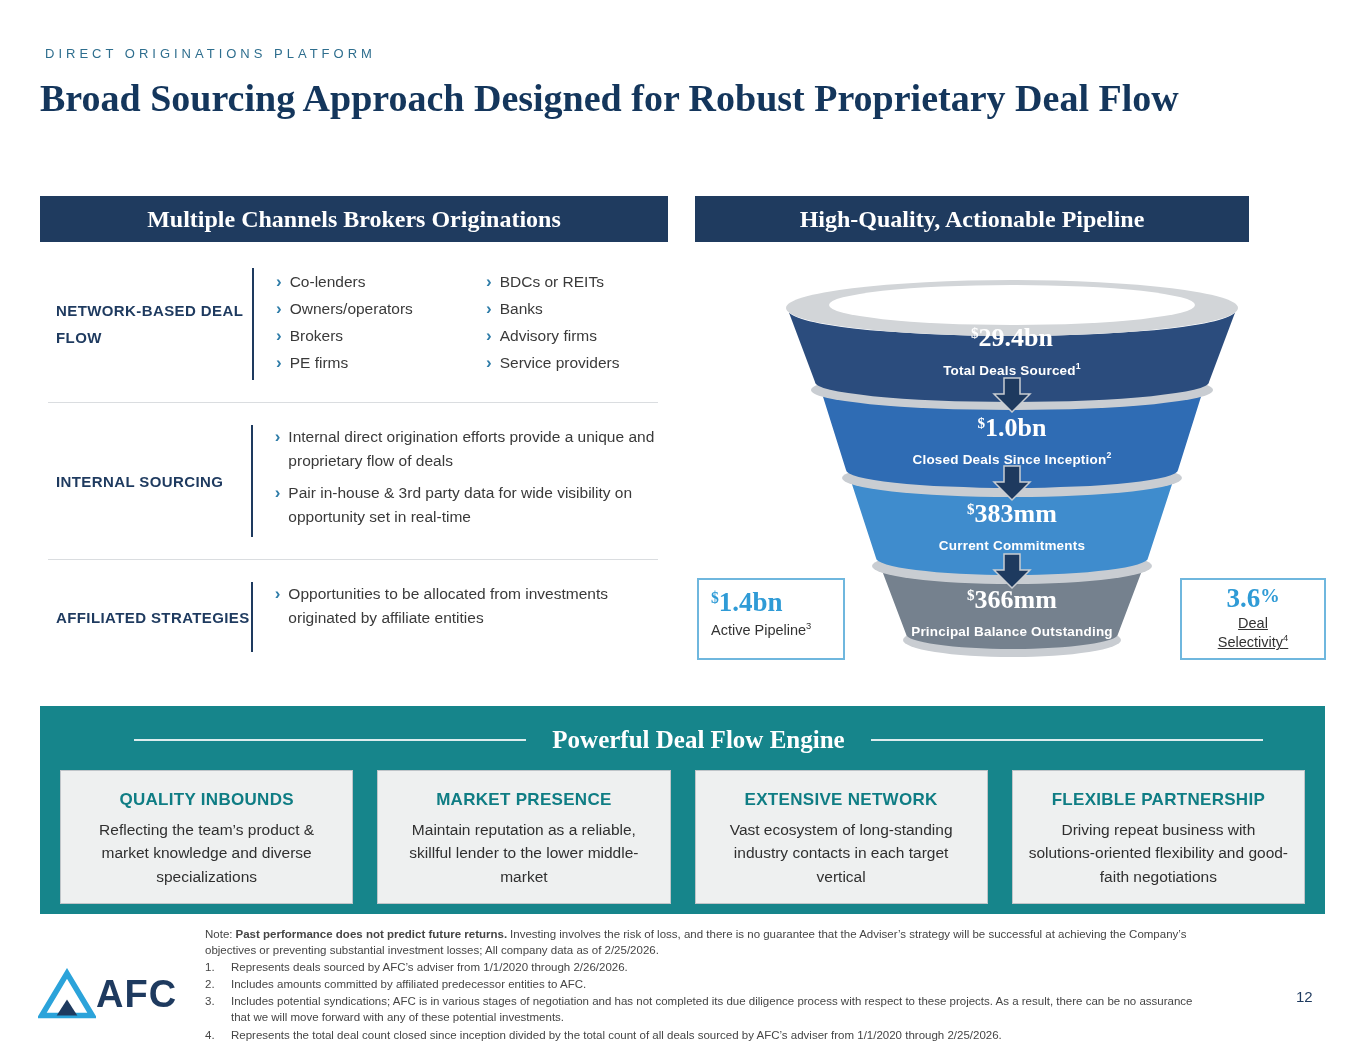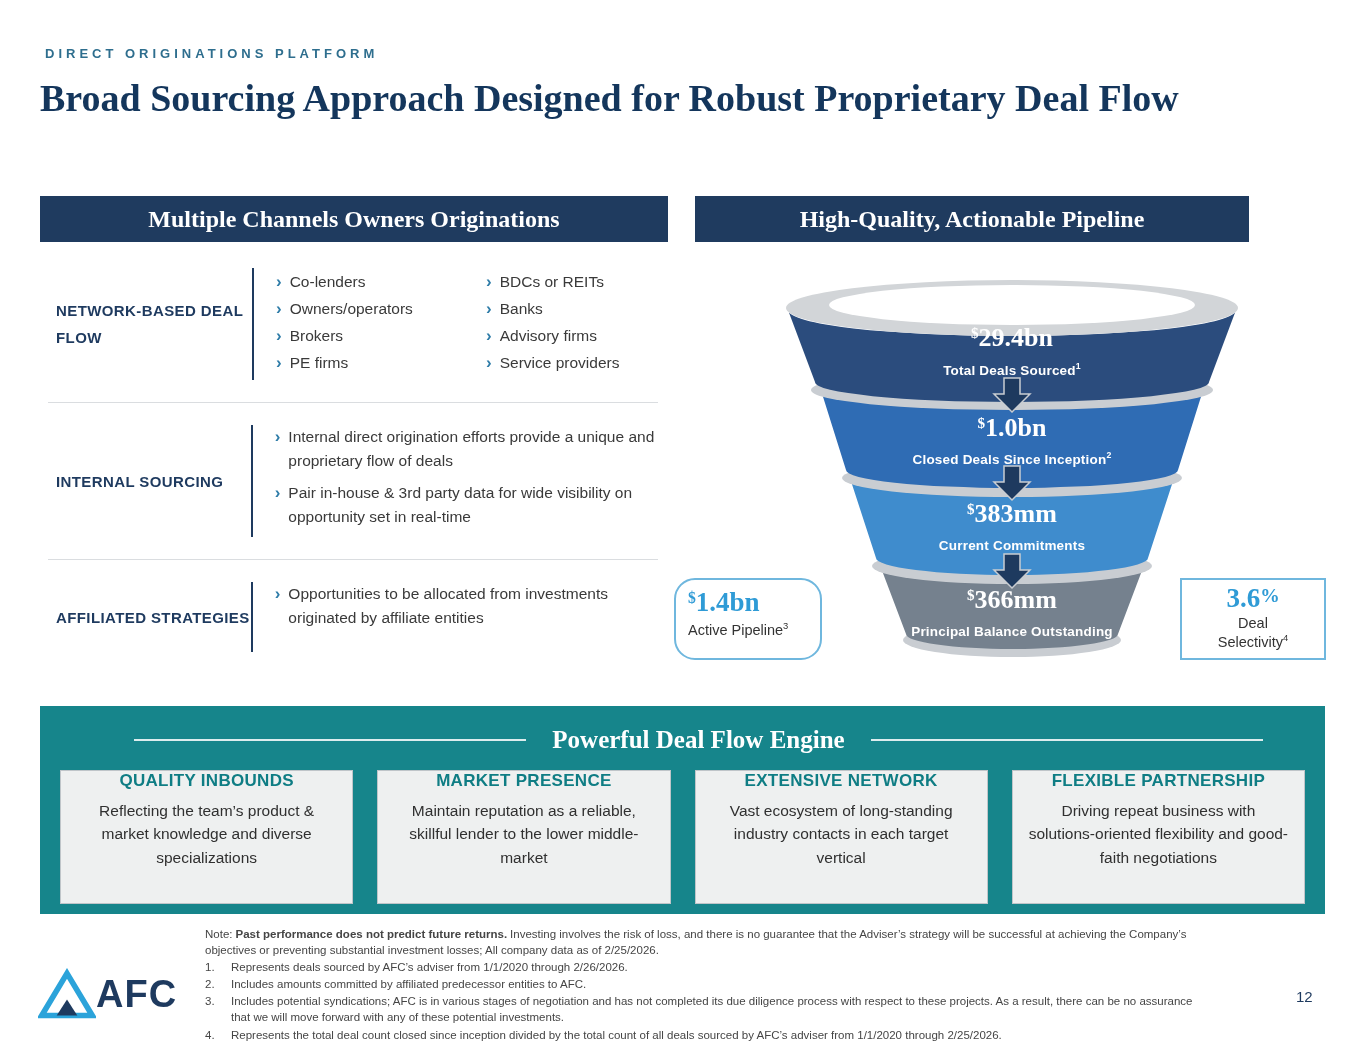--- a/index.html
+++ b/index.html
@@ -1,21 +1,21 @@
 <!DOCTYPE html>
 <html><head>
 <meta charset="utf-8">
 <style>
   * { margin:0; padding:0; box-sizing:border-box; }
   html,body { background:#ffffff; }
   body { font-family:"Liberation Sans", sans-serif; }
   .slide { position:relative; width:1365px; height:1055px; background:#ffffff; overflow:hidden; }
 
   
-  .eyebrow { position:absolute; left:45px; top:46px; font-size:13px; font-weight:700; letter-spacing:4px; color:#2e6e8e; }
+  .eyebrow { position:absolute; left:45px; top:46px; font-size:13px; font-weight:400; letter-spacing:4px; color:#2e6e8e; }
   .slide-title { position:absolute; left:40px; top:76px; width:1300px; font-family:"Liberation Serif", serif; font-size:38px; font-weight:700; color:#14365c; }
 
   
   .panel-header { height:46px; background:#1f3b5f; color:#fff; font-family:"Liberation Serif", serif;
     font-size:24px; font-weight:700; display:flex; align-items:center; justify-content:center; }
 
   
   .left-panel { position:absolute; left:40px; top:196px; width:628px; }
   .lrow { display:flex; align-items:stretch; padding-left:16px; }
   .lrow-1 { margin-top:26px; min-height:112px; }
@@ -42,37 +42,37 @@
   .tier-value .cur { font-size:.58em; vertical-align:.5em; }
   .tier-label { font-size:13.5px; font-weight:700; letter-spacing:.2px; }
   .tier-label sup { font-size:.65em; }
   .t1v{ top:56px; } .t1l{ top:93px; }
   .t2v{ top:146px; } .t2l{ top:182px; }
   .t3v{ top:232px; } .t3l{ top:268px; }
   .t4v{ top:318px; } .t4l{ top:354px; }
 
   
   .stat-box { position:absolute; top:578px; height:82px; background:#ffffff; border:2px solid #6fb7de; padding:8px 12px; }
-  .stat-left { left:674px; width:148px; text-align:left;border-radius:21px; }
+  .stat-left { left:697px; width:148px; text-align:left; }
   .stat-right { left:1180px; width:146px; text-align:center; padding-top:4px; }
   .stat-value { font-family:"Liberation Serif", serif; font-weight:700; font-size:27px; color:#2f9bd6; line-height:1.05; }
   .stat-value .cur { font-size:.58em; vertical-align:.5em; }
   .stat-value .pct { font-size:.72em; vertical-align:.25em; }
   .stat-label { font-size:14.5px; color:#333333; margin-top:4px; line-height:1.25; }
-  .stat-right .stat-label { max-width:88px; margin:2px auto 16px; }
+  .stat-right .stat-label { max-width:88px; margin:2px auto 16px;text-decoration:underline; }
   .stat-label sup { font-size:.65em; }
 
   
   .engine { position:absolute; left:40px; top:706px; width:1285px; height:208px; background:#16858b; }
   .engine-title-row { display:flex; align-items:center; gap:26px; padding:20px 62px 0;margin-left:32px; }
   .eline { flex:1; height:2px; background:rgba(255,255,255,.85); }
   .engine-title { font-family:"Liberation Serif", serif; font-size:25px; font-weight:700; color:#ffffff; white-space:nowrap; }
   .cards { display:flex; gap:24px; padding:16px 20px 0; }
   .card { flex:1; height:134px; background:#eef0f0; border:1px solid #bfc5c9; text-align:center; }
-  .card-title { font-size:17px; font-weight:700; letter-spacing:.3px; color:#0f7d84; margin-top:0; }
+  .card-title { font-size:17px; font-weight:700; letter-spacing:.3px; color:#0f7d84; margin-top:19px; }
   .card-body { font-size:15.5px; color:#303030; line-height:1.5; margin:8px 14px 0; }
 
   
   .footnotes { position:absolute; left:205px; top:926px; width:1000px; font-size:11.5px; color:#454545; line-height:1.4; }
   .note-line b { margin:0 3px; }
   .fn-item { display:flex; margin-top:1px; }
   .fn-num { flex:none; width:26px; }
   .fn-text { flex:1; }
 
   
@@ -83,21 +83,21 @@
 </head>
 <body>
 
 <div class="slide">
 
   <div class="eyebrow">DIRECT ORIGINATIONS PLATFORM</div>
   <h1 class="slide-title">Broad Sourcing Approach Designed for Robust Proprietary Deal Flow</h1>
 
   <section class="left-panel">
     <header class="panel-header">
-      <span>Multiple Channels Owners Originations</span>
+      <span>Multiple Channels Brokers Originations</span>
     </header>
 
     <div class="lrow lrow-1">
       <div class="lrow-label">NETWORK-BASED DEAL FLOW</div>
       <div class="vbar"></div>
       <div class="lists">
         <ul class="blist col-1">
           <li class="bullet">
               <span class="chev"></span>
               <span class="btext">Co-lenders</span>

